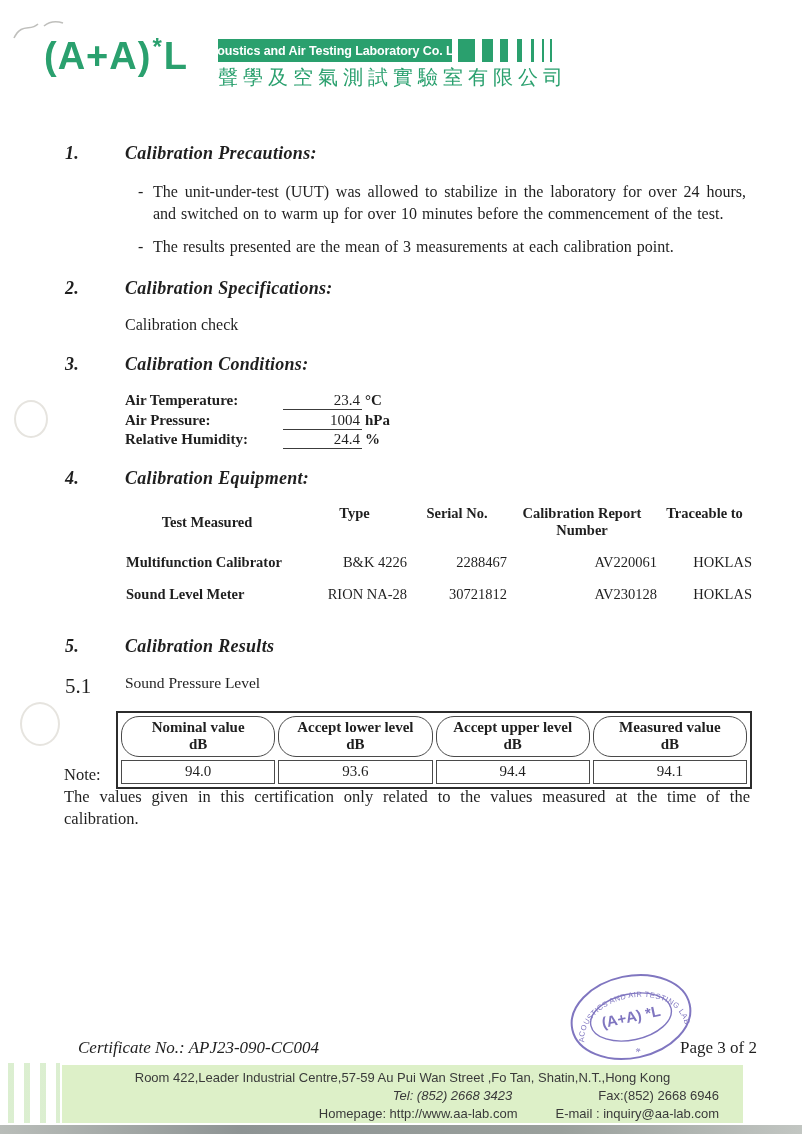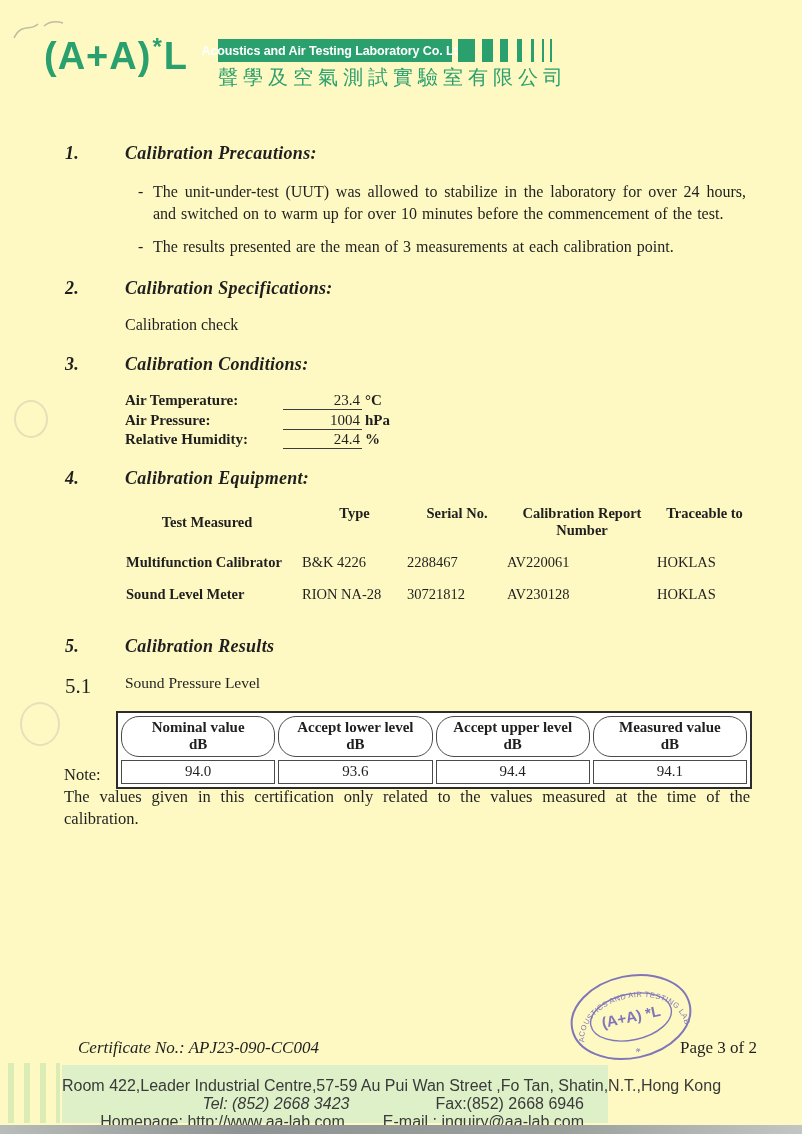--- a/index.html
+++ b/index.html
@@ -1,20 +1,20 @@
 <!DOCTYPE html>
 <html><head>
 <meta charset="utf-8">
 <style>
   html,body{margin:0;padding:0;background:#e8e8e6;}
   .page{
     position:relative;
     width:802px;height:1134px;
     margin:0 auto;
-    background:#fef9c3;
+    background:#ffffff;
     overflow:hidden;
     font-family:"Liberation Serif",serif;
     color:#1f1f1f;
   }
   
   .logo{
     position:absolute;left:44px;top:33px;
     font-family:"Liberation Sans",sans-serif;
     font-weight:bold;font-size:38px;letter-spacing:1px;
     color:#2aa06e;white-space:nowrap;
@@ -57,40 +57,40 @@
   
   .conds{position:absolute;left:125px;top:392px;font-size:15px;}
   .cond-row{display:flex;height:19.5px;align-items:baseline;}
   .cond-label{width:158px;font-weight:bold;}
   .cond-val{width:77px;border-bottom:1px solid #3c3c3c;text-align:right;padding-right:2px;}
   .cond-unit{font-weight:bold;margin-left:3px;}
   
   .equip{position:absolute;left:112px;top:505px;width:640px;border-collapse:collapse;table-layout:fixed;font-size:14.5px;}
   .equip th{font-weight:bold;text-align:center;vertical-align:top;line-height:17px;padding:0;}
   .equip th.mid{vertical-align:middle;}
-  .equip td{text-align:left;padding:15px 0 0 0;}
+  .equip td{text-align:right;padding:15px 0 0 0;}
   .equip td.left{text-align:left;font-weight:bold;padding-left:14px;}
   
   .results{position:absolute;left:116px;top:711px;width:636px;
     border:2px solid #2c2c2c;border-collapse:separate;border-spacing:3px;table-layout:fixed;background:#fff;}
   .results th,.results td{border:1px solid #4a4a4a;text-align:center;font-size:15px;background:#fff;}
   .results th{font-weight:bold;line-height:17px;padding:2px 0 3px;border-radius:18px;}
   .results td{padding:2px 0 3px;}
   
   .note{position:absolute;left:64px;top:764px;width:686px;font-size:16.5px;line-height:22px;}
   .note .ntext{text-align:justify;word-spacing:4px;}
   
   .stamp{position:absolute;left:563px;top:968px;transform:rotate(-12deg);opacity:.88;}
   .cert-line{position:absolute;left:78px;top:1038px;font-style:italic;font-size:17px;}
   .page-label{position:absolute;left:680px;top:1038px;font-size:17px;}
   .footer-bar{
-    position:absolute;left:62px;top:1065px;width:546px;height:58px;
+    position:absolute;left:62px;top:1065px;width:681px;height:58px;
     background:#ddf0c8;
-    font-family:"Liberation Sans",sans-serif;font-size:16px;color:#3a3a3a;
-    padding-top:12px;box-sizing:border-box;
+    font-family:"Liberation Sans",sans-serif;font-size:13px;color:#3a3a3a;
+    padding-top:4px;box-sizing:border-box;
   }
   .f-line{line-height:18px;white-space:nowrap;}
   .f-center{text-align:center;}
   .f-right{display:flex;justify-content:flex-end;padding-right:24px;}
   .f-gap-lg{margin-right:86px;font-style:italic;}
   .f-gap-sm{margin-right:38px;}
   
   .pen-mark{position:absolute;left:8px;top:12px;}
   .hole{position:absolute;border:2px solid rgba(190,184,170,.38);border-radius:50%;}
   .hole1{left:14px;top:400px;width:30px;height:34px;}

